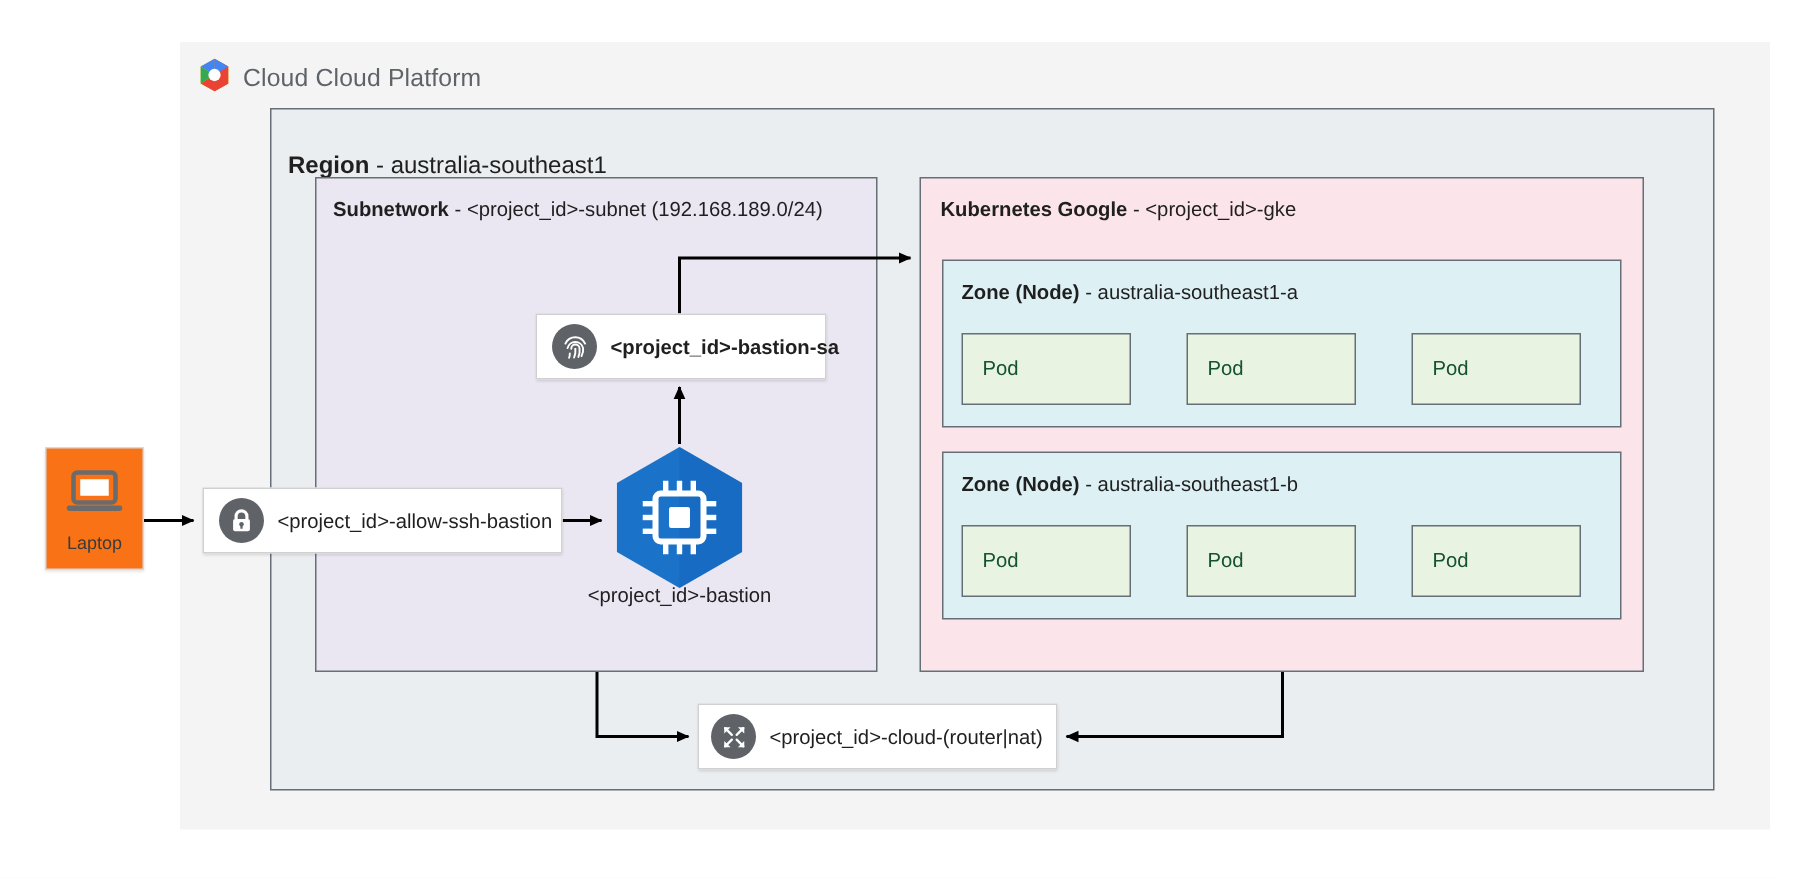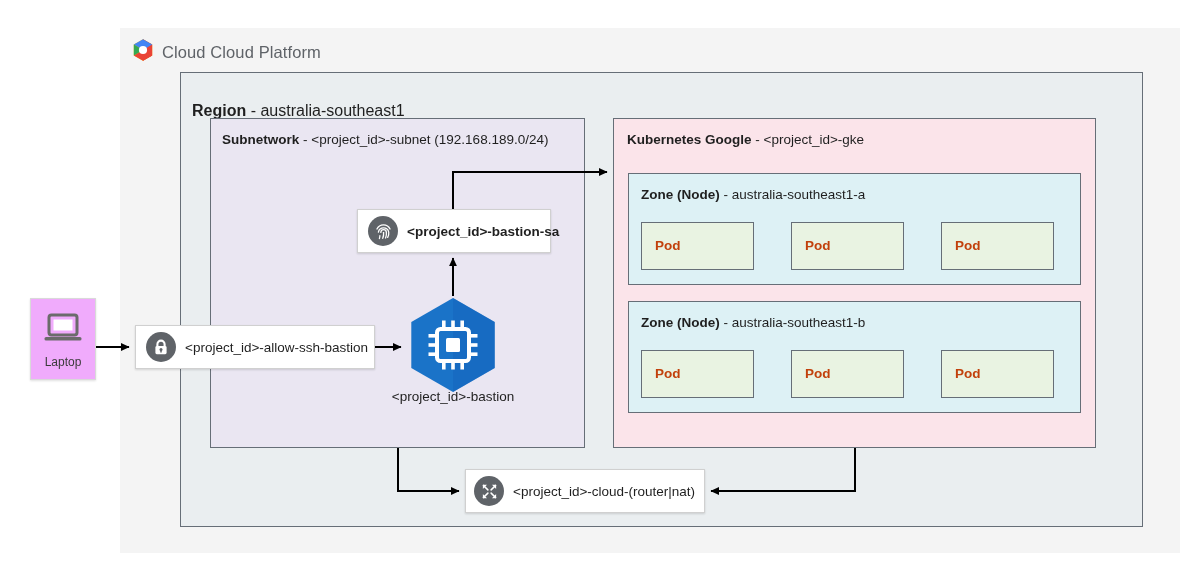--- a/index.html
+++ b/index.html
@@ -118,22 +118,22 @@
     position: absolute;
     width: 113px; height: 48px;
     background: #e9f3e2;
     border: 1.5px solid #666e77;
     box-sizing: border-box;
   }
   .pod-box span {
     position: absolute;
     left: 13px; top: 15px;
     font-size: 13.5px;
-    font-weight: 700;
-    color: #c2410c;
+    font-weight: 400;
+    color: #14532d;
   }
 
   
   .node-box {
     position: absolute;
     background: #ffffff;
     border: 1px solid #d0d0d0;
     box-sizing: border-box;
     display: flex;
     align-items: center;
@@ -157,21 +157,21 @@
 
   .fw-node  { left: 135px; top: 325px; width: 240px; height: 44px; padding-left: 10px; }
   .sa-node  { left: 357px; top: 209px; width: 194px; height: 44px; padding-left: 10px; font-weight: bold; }
   .nat-node { left: 465px; top: 469px; width: 240px; height: 44px; padding-left: 8px; }
 
   
   .laptop-box {
     position: absolute;
     left: 30px; top: 298px;
     width: 66px; height: 82px;
-    background: #f0abfc;
+    background: #f97316;
     border: 1px solid #d9d9d9;
     box-sizing: border-box;
     box-shadow: 0 1px 2px rgba(0,0,0,0.12);
   }
   .laptop-glyph {
     position: absolute;
     left: 50%; top: 14px;
     transform: translateX(-50%);
   }
   .laptop-caption {

